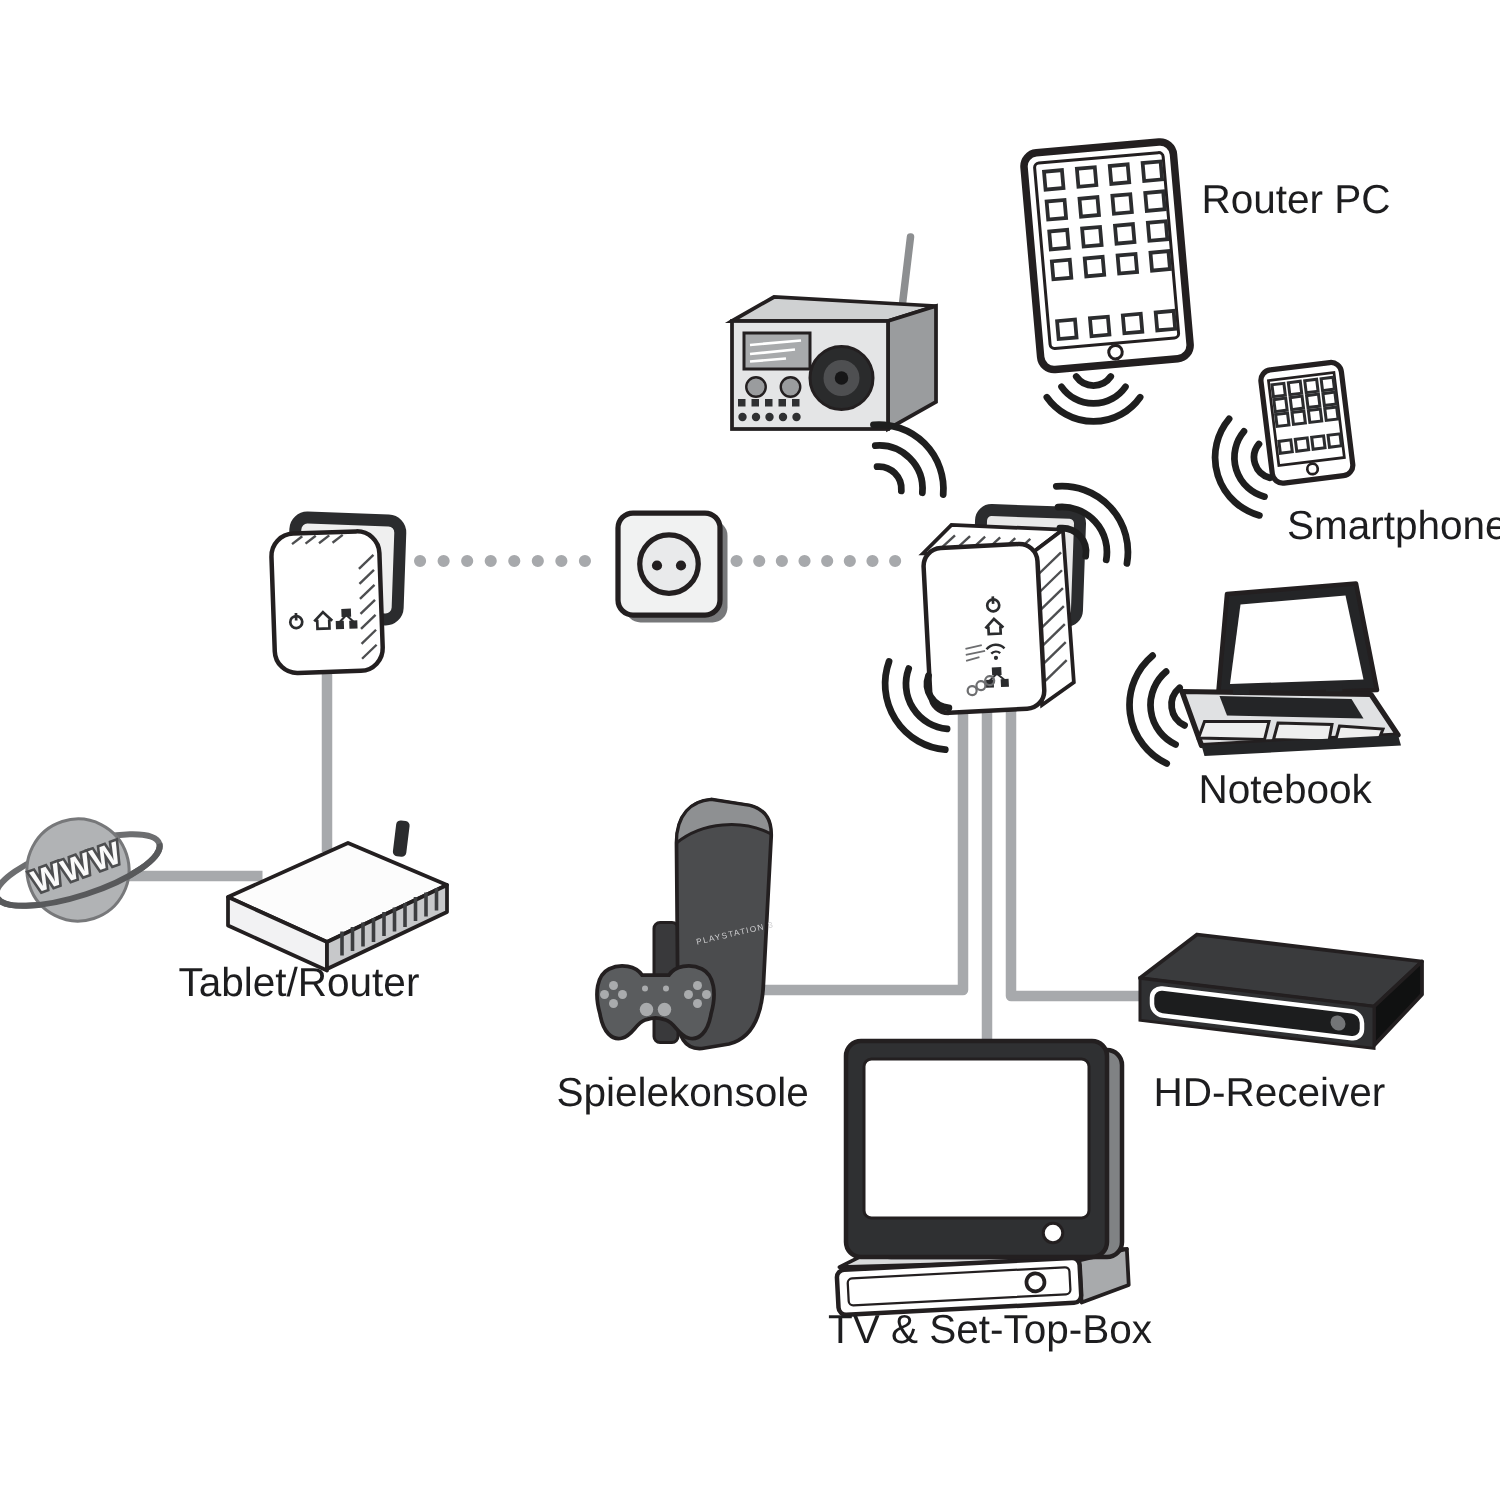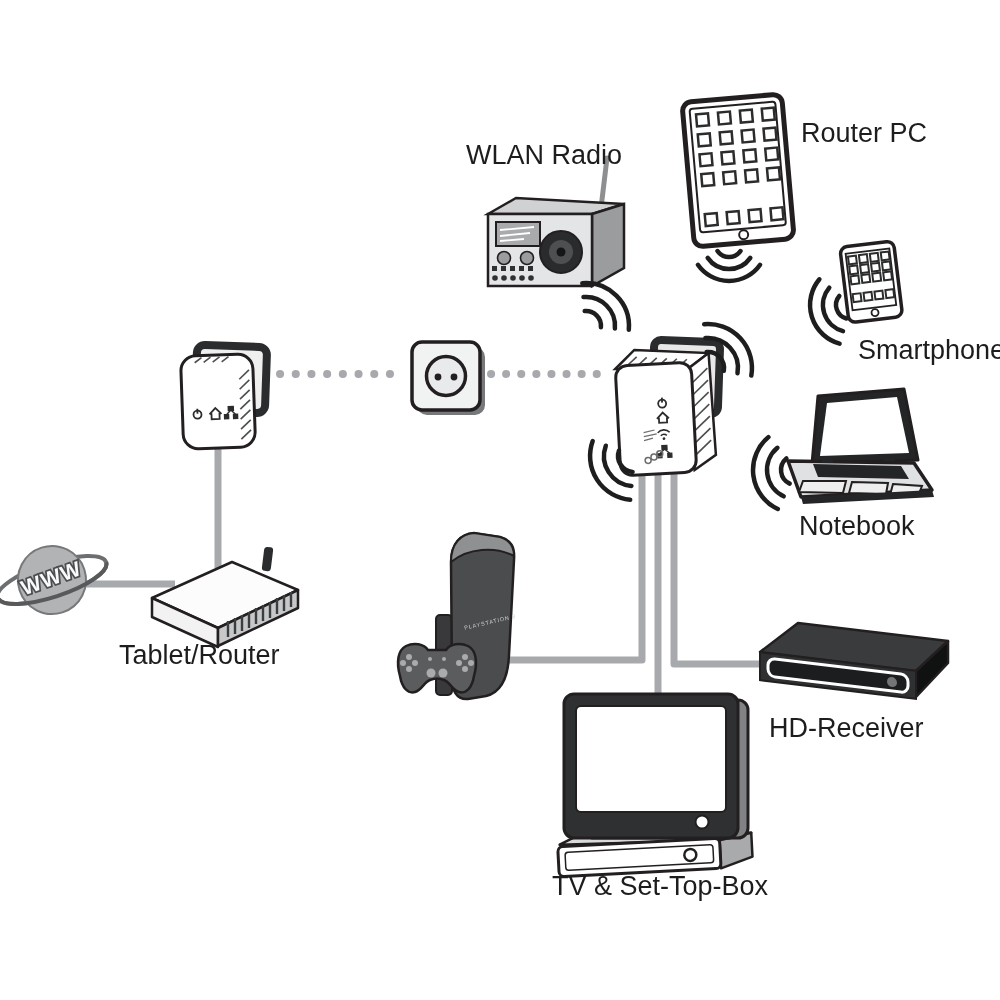--- a/index.html
+++ b/index.html
@@ -319,20 +319,20 @@
       <path d="M 704.2 324.2 A 44 44 0 0 1 751.3 375.6"></path>
     </g>
     <g>
       <path d="M 632.6 471.9 A 16 16 0 0 1 619.0 450.5"></path>
       <path d="M 631.4 485.9 A 30 30 0 0 1 605.8 445.7"></path>
       <path d="M 630.2 499.8 A 44 44 0 0 1 592.7 441.0"></path>
     </g>
   </g>
 </svg>
 
-  <div class="label" style="left:466px;top:141px;">WLAN Radio</div>
   <div class="label" style="left:801px;top:119px;">Router PC</div>
   <div class="label" style="left:858px;top:336px;">Smartphone</div>
   <div class="label" style="left:799px;top:512px;">Notebook</div>
   <div class="label" style="left:119px;top:641px;">Tablet/Router</div>
+  <div class="label" style="left:371px;top:714px;">Spielekonsole</div>
   <div class="label center" style="left:552px;top:872px;width:215px;">TV &amp; Set-Top-Box</div>
   <div class="label" style="left:769px;top:714px;">HD-Receiver</div>
 </div>
 
 </body></html>

